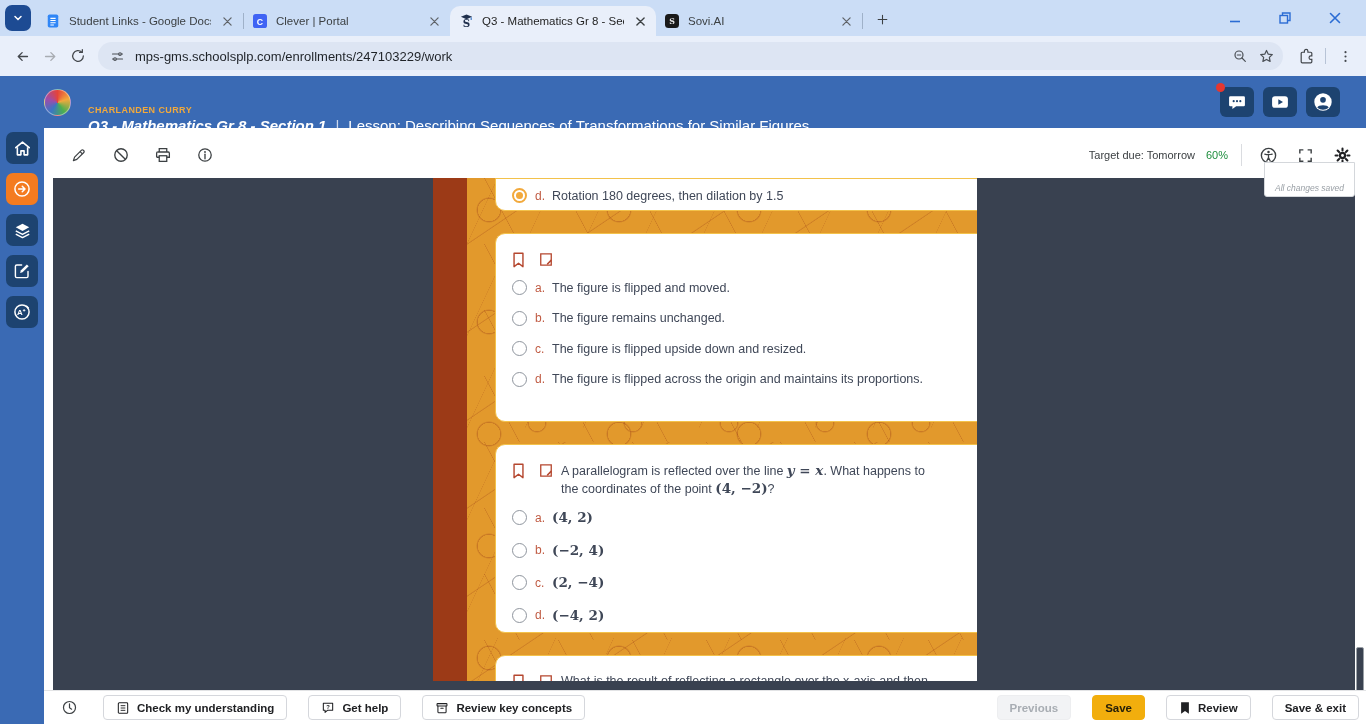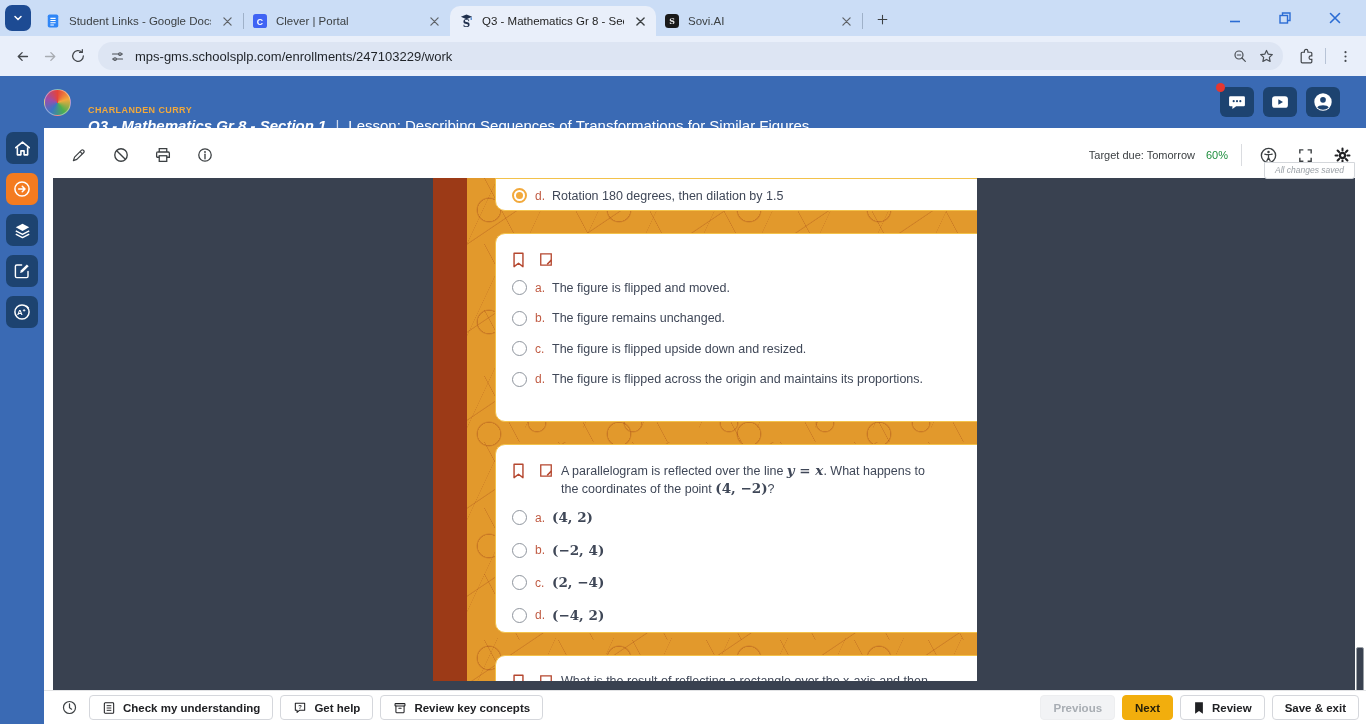--- a/index.html
+++ b/index.html
@@ -46,21 +46,21 @@
 
   
   .lesson-toolbar { position:absolute; left:44px; top:128px; width:1322px; height:40px; background:#fff; display:flex; align-items:flex-end; padding:0 11px 0 22px; border-radius:8px 0 0 0; }
   .lt-icons { display:flex; align-items:center; gap:16px; }
   .lt-right { margin-left:auto; display:flex; align-items:center; gap:11px; font-size:11px; color:#3C4043; }
   .progress { color:#1E8E3E; }
   .lt-div { width:1px; height:22px; background:#DADCE0; margin:0 2px; }
 
   
   .content { position:absolute; left:44px; top:168px; width:1322px; height:522px; background:#fff; }
-  .autosave-chip { position:absolute; right:11px; top:-6px; background:#fff; border:1px solid #D4D7DB; border-radius:0 0 3px 3px; padding:2px 10px 3px; font-size:8.5px; font-style:italic; color:#9AA0A6; z-index:5; }
+  .autosave-chip { position:absolute; right:11px; top:-6px; background:#fff; border:1px solid #D4D7DB; border-radius:0 0 3px 3px; padding:20px 10px 3px; font-size:8.5px; font-style:italic; color:#9AA0A6; z-index:5; }
   .viewport { position:absolute; left:9px; top:10px; width:1302px; height:512px; background:#394150; overflow:hidden; }
   .lesson-col { position:absolute; left:380px; top:0; width:544px; height:503px; overflow:hidden; }
   .maroon { position:absolute; left:0; top:0; width:34px; height:100%; background:#9C3A17; }
   .amber { position:absolute; left:34px; top:0; right:0; height:100%; background-color:#E2992C;
     background-image:
       radial-gradient(circle at 22px 32px, transparent 11px, rgba(150,55,20,.35) 11.5px, transparent 13px),
       radial-gradient(circle at 70px 95px, transparent 8px, rgba(150,55,20,.32) 8.5px, transparent 10px),
       linear-gradient(62deg, transparent 47.5%, rgba(150,55,20,.32) 48%, transparent 48.8%),
       linear-gradient(-34deg, transparent 57.5%, rgba(150,55,20,.28) 58%, transparent 58.8%),
       linear-gradient(115deg, transparent 30%, rgba(150,55,20,.22) 30.4%, transparent 31%);
@@ -81,21 +81,21 @@
   .otext { margin-left:4px; font-size:12.5px; color:#3F4757; }
   .math { font-family:"DejaVu Serif", serif; font-size:13.5px; font-weight:600; }
   .mi { font-style:italic; font-weight:700; }
   .opt .math { line-height:17px; }
   .card1 .opt { padding-top:9px; margin-bottom:0; }
   .scrollbar { position:absolute; right:0; top:10px; width:11px; height:512px; background:#fff; }
   .thumb { position:absolute; left:1px; top:469px; width:8px; height:49px; background:#394150; border:1px solid #9AA0A6; border-radius:2px; }
 
   
   .footer { position:absolute; left:44px; top:690px; width:1322px; height:34px; background:#fff; border-top:1px solid #E2E3E5; display:flex; align-items:center; padding:0 7px 0 12px; }
-  .fbtn { height:25px; display:flex; align-items:center; gap:7px; padding:0 12px; border:1px solid #D5D7DC; border-radius:4px; background:#fff; font-size:11.5px; font-weight:600; color:#202124; margin-left:7px; white-space:nowrap; }
+  .fbtn { height:25px; display:flex; align-items:center; gap:7px; padding:0 12px; border:1px solid #D5D7DC; border-radius:4px; background:#fff; font-size:11.5px; font-weight:600; color:#202124; margin-left:21px; white-space:nowrap; }
   .f-right { margin-left:auto; display:flex; align-items:center; }
   .fbtn.disabled { background:#F2F3F5; border-color:#EDEEF0; color:#A8ADB3; }
   .fbtn.primary { background:#F2AE0D; border-color:#F2AE0D; color:#272009; }
   .iconbtn { width:26px; height:26px; display:flex; align-items:center; justify-content:center; }
   svg { display:block; }
 </style>
 </head>
 <body>
 
 <div class="screen">
@@ -541,21 +541,21 @@
             <path d="M5 8.5V19a1 1 0 0 0 1 1h12a1 1 0 0 0 1-1V8.5M10 12.5h4" fill="none" stroke="#202124" stroke-width="1.8" stroke-linecap="round"></path>
           </svg>
         </span>
       <span>Review key concepts</span>
     </button>
     <div class="f-right">
       <button class="fbtn disabled">
         <span>Previous</span>
       </button>
       <button class="fbtn primary">
-        <span>Next</span>
+        <span>Save</span>
       </button>
       <button class="fbtn">
         <span>
             <svg width="12" height="14" viewBox="0 0 14 18">
               <path d="M2 1.5h10v15l-5-3.8-5 3.8z" fill="#202124"></path>
             </svg>
           </span>
         <span>Review</span>
       </button>
       <button class="fbtn">

